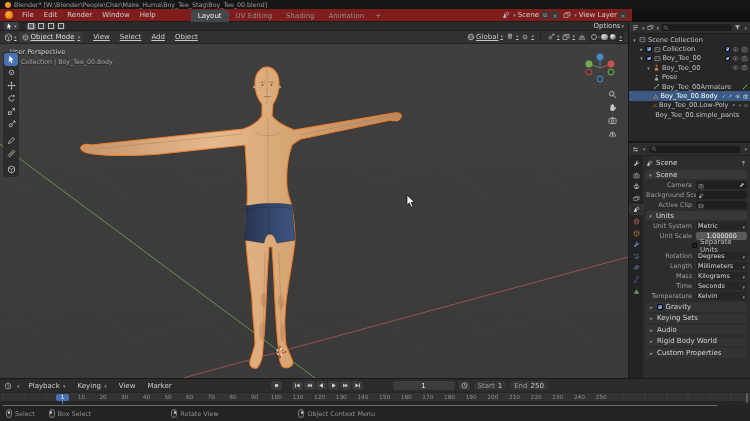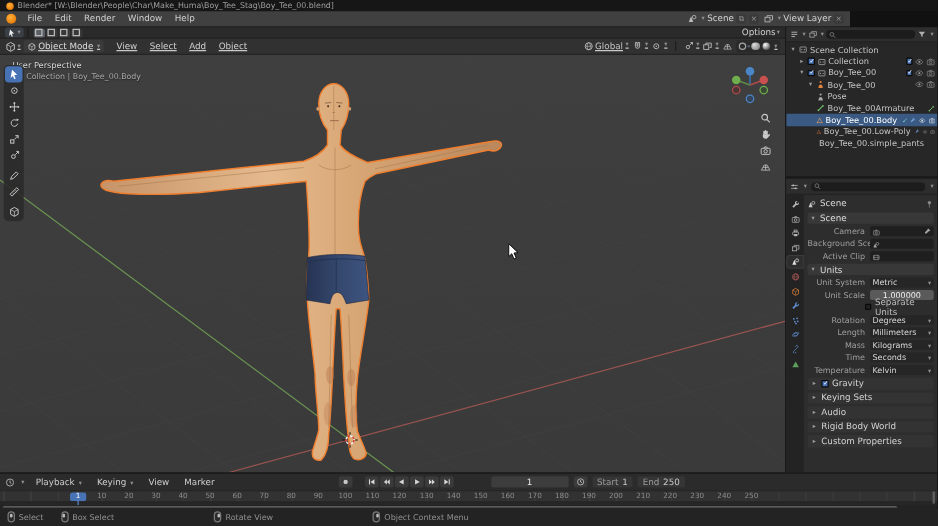--- a/index.html
+++ b/index.html
@@ -10,21 +10,21 @@
   svg.ic{display:inline-block;vertical-align:middle;}
   .sep{width:1px;height:8px;background:#1e1e1e;margin:0 3px;}
   .chev{font-size:5px;color:#8f8f8f;margin-left:1px;}
 
   
   #titlebar{left:0;top:0;width:750px;height:9px;background:#161616;display:flex;align-items:center;gap:3px;padding-left:5px;box-sizing:border-box;}
   #titlebar .logo{width:6px;height:6px;border-radius:50%;background:radial-gradient(circle at 40% 35%,#ffb13b,#e87d0d 70%);}
   #titlebar .t{font-size:6.3px;color:#9d9d9d;white-space:nowrap;}
 
   
-  #topbar{left:0;top:9px;width:680px;height:13px;background:#404040;display:flex;align-items:center;box-sizing:border-box;padding:0 5px;border-bottom:1px solid #1c1c1c;}
+  #topbar{left:0;top:9px;width:632px;height:13px;background:#7f1d1d;display:flex;align-items:center;box-sizing:border-box;padding:0 5px;border-bottom:1px solid #1c1c1c;}
   #topbar .logo{width:8px;height:8px;border-radius:50%;background:radial-gradient(circle at 40% 35%,#ffb13b,#e87d0d 70%);margin-right:4px;}
   .menu{padding:1px 5px;color:#cfcfcf;font-size:7px;border-radius:2px;white-space:nowrap;}
   .tabs{display:flex;margin-left:30px;align-items:flex-end;height:13px;}
   .tab{padding:2px 7px 2px;color:#8f8f8f;font-size:7px;white-space:nowrap;border-radius:3px 3px 0 0;}
   .tab.active{background:#44484d;color:#ececec;}
   .tab.add{padding:2px 4px;color:#9a9a9a;}
   .tb-right{margin-left:auto;display:flex;align-items:center;gap:4px;}
   .selector{display:flex;align-items:center;gap:2px;color:#d2d2d2;}
   .mini-btn{width:8px;height:8px;background:#3a3a3a;border-radius:2px;color:#9a9a9a;font-size:6px;display:flex;align-items:center;justify-content:center;}
 
@@ -304,20 +304,27 @@
   <span class="t">Blender* [W:\Blender\People\Char\Make_Huma\Boy_Tee_Stag\Boy_Tee_00.blend]</span>
 </div>
 
 <div id="topbar" class="abs">
   <span class="logo"></span>
   <span class="menu">File</span>
   <span class="menu">Edit</span>
   <span class="menu">Render</span>
   <span class="menu">Window</span>
   <span class="menu">Help</span>
+  <div class="tabs">
+    <span class="tab active">Layout</span>
+    <span class="tab">UV Editing</span>
+    <span class="tab">Shading</span>
+    <span class="tab">Animation</span>
+    <span class="tab add">+</span>
+  </div>
   <div class="tb-right">
     <div class="selector">
       <svg class="ic" width="8" height="8" viewBox="0 0 24 24" color="#b9b9b9">
           <use href="#s-scene"></use>
         </svg>
       <span class="chev">▾</span>
       <span>Scene</span>
       <span class="mini-btn">⧉</span>
       <span class="mini-btn">×</span>
     </div>

